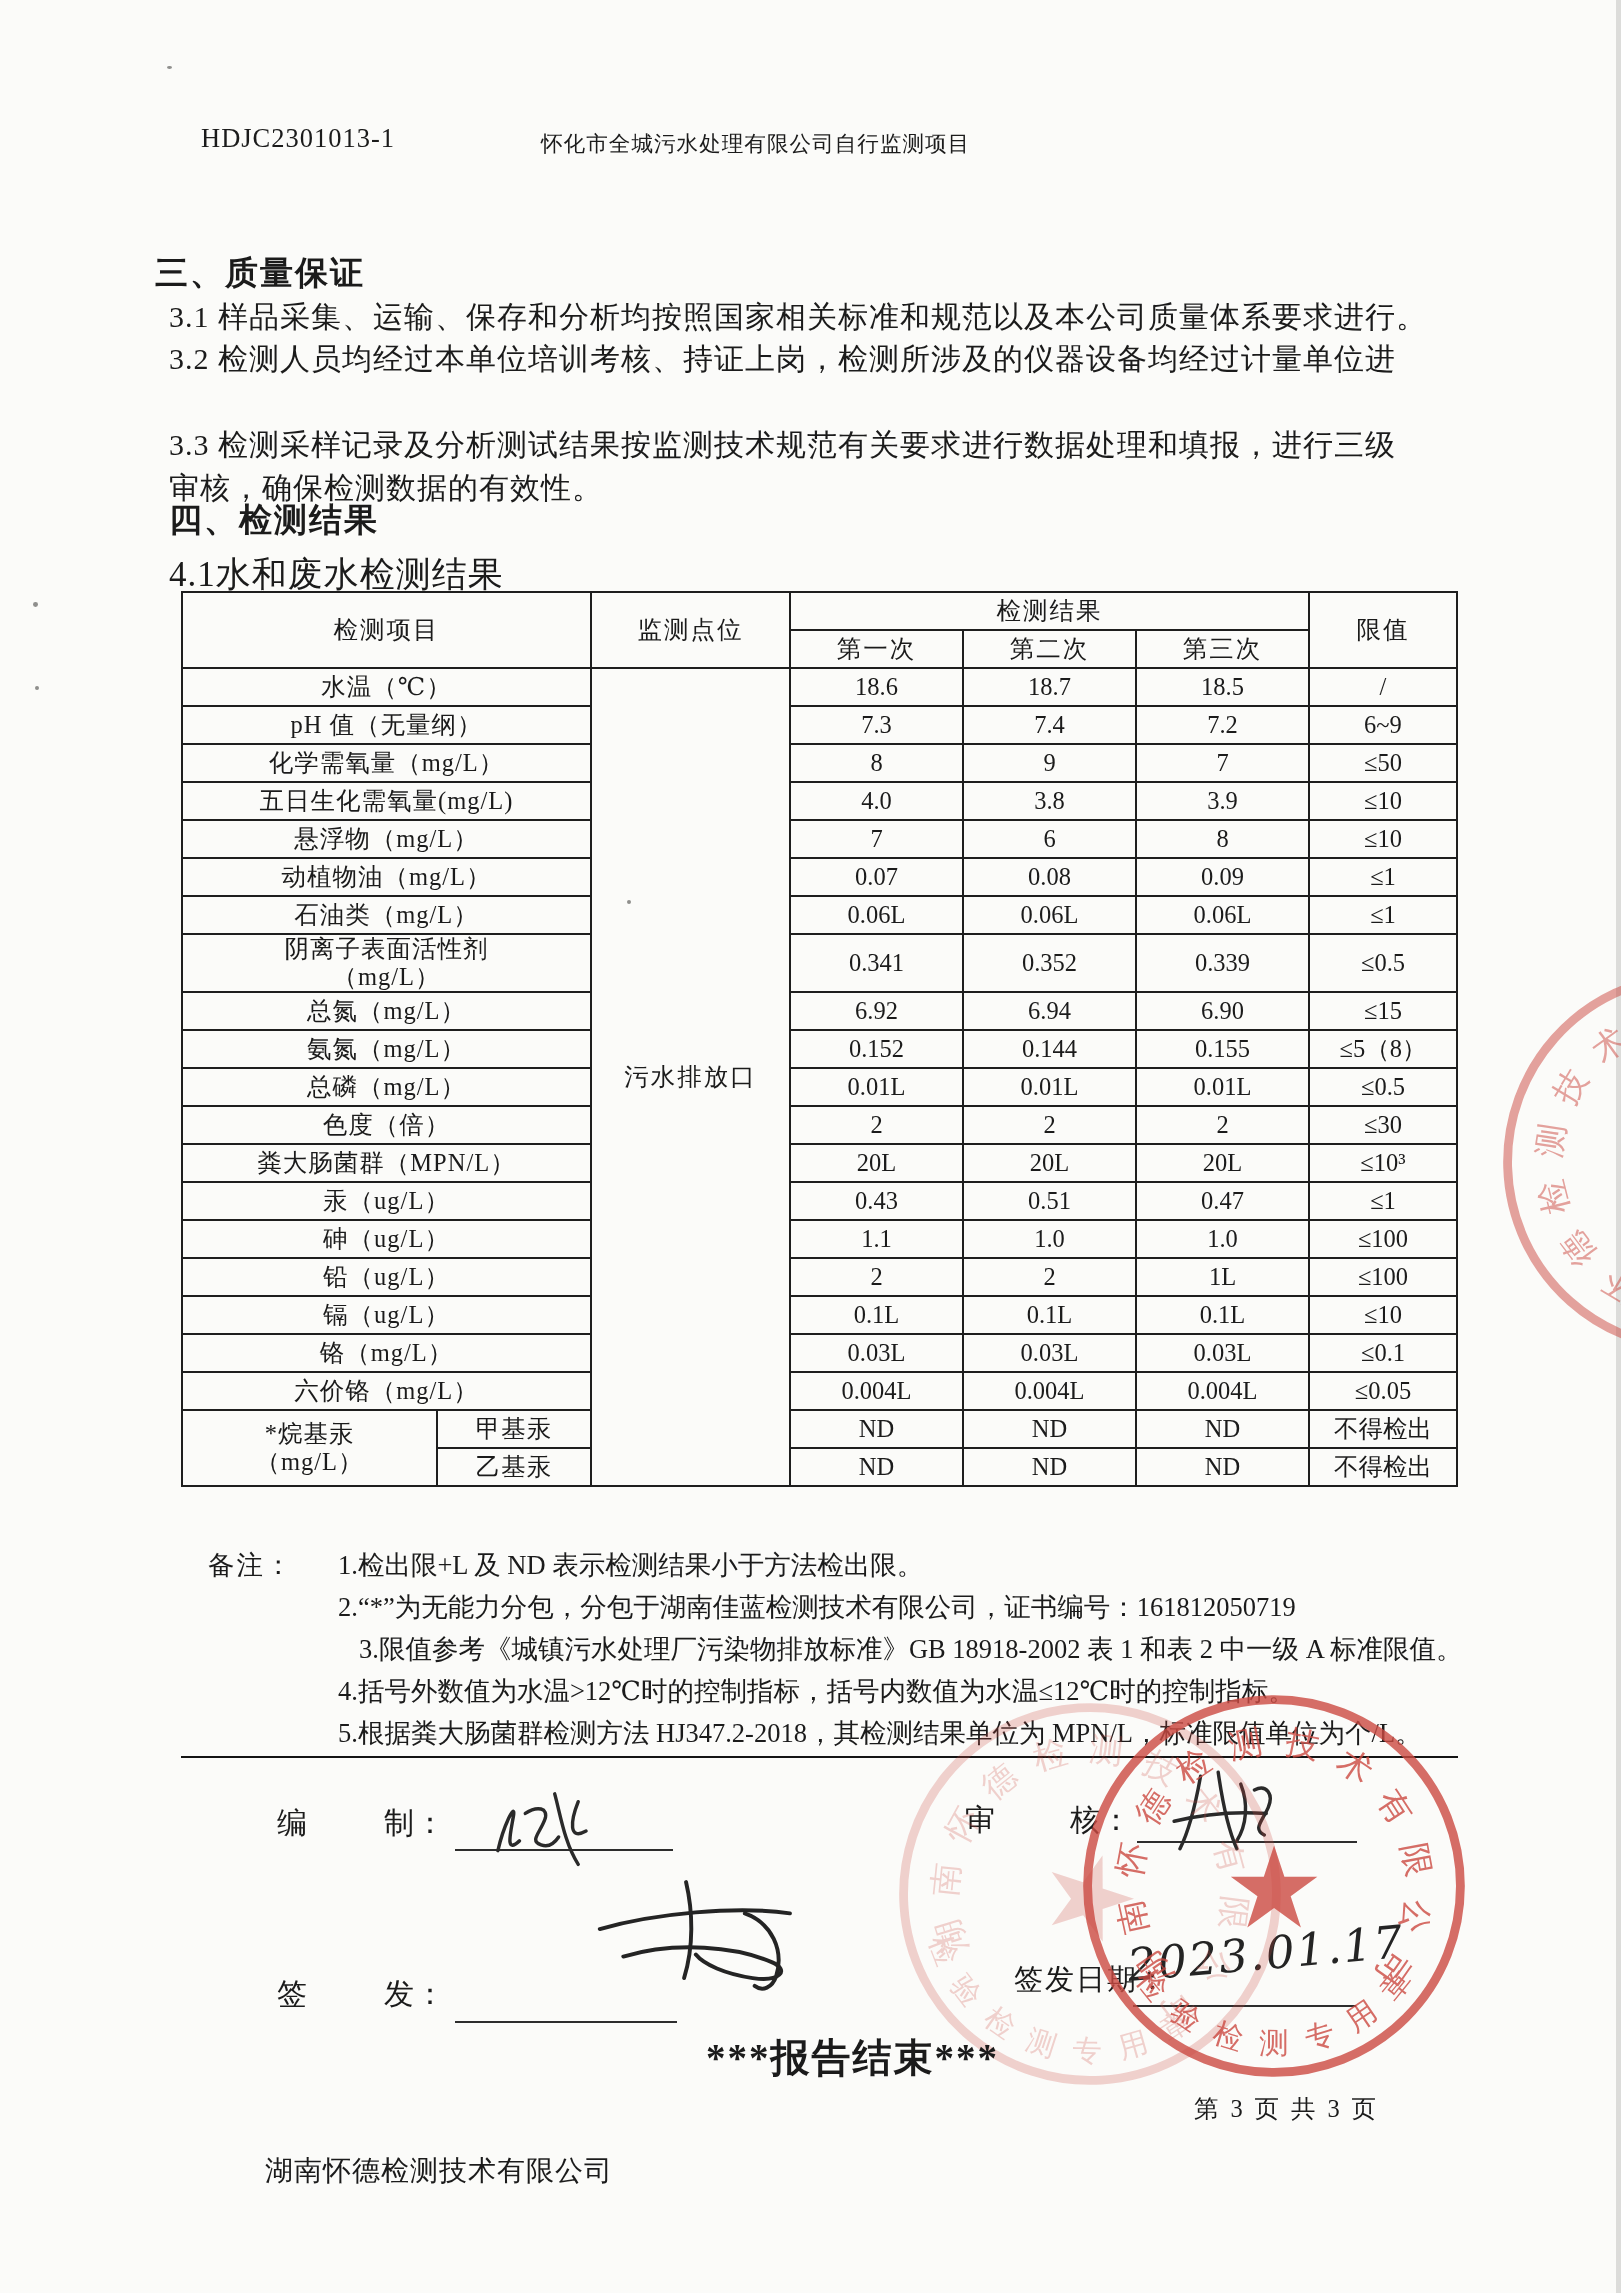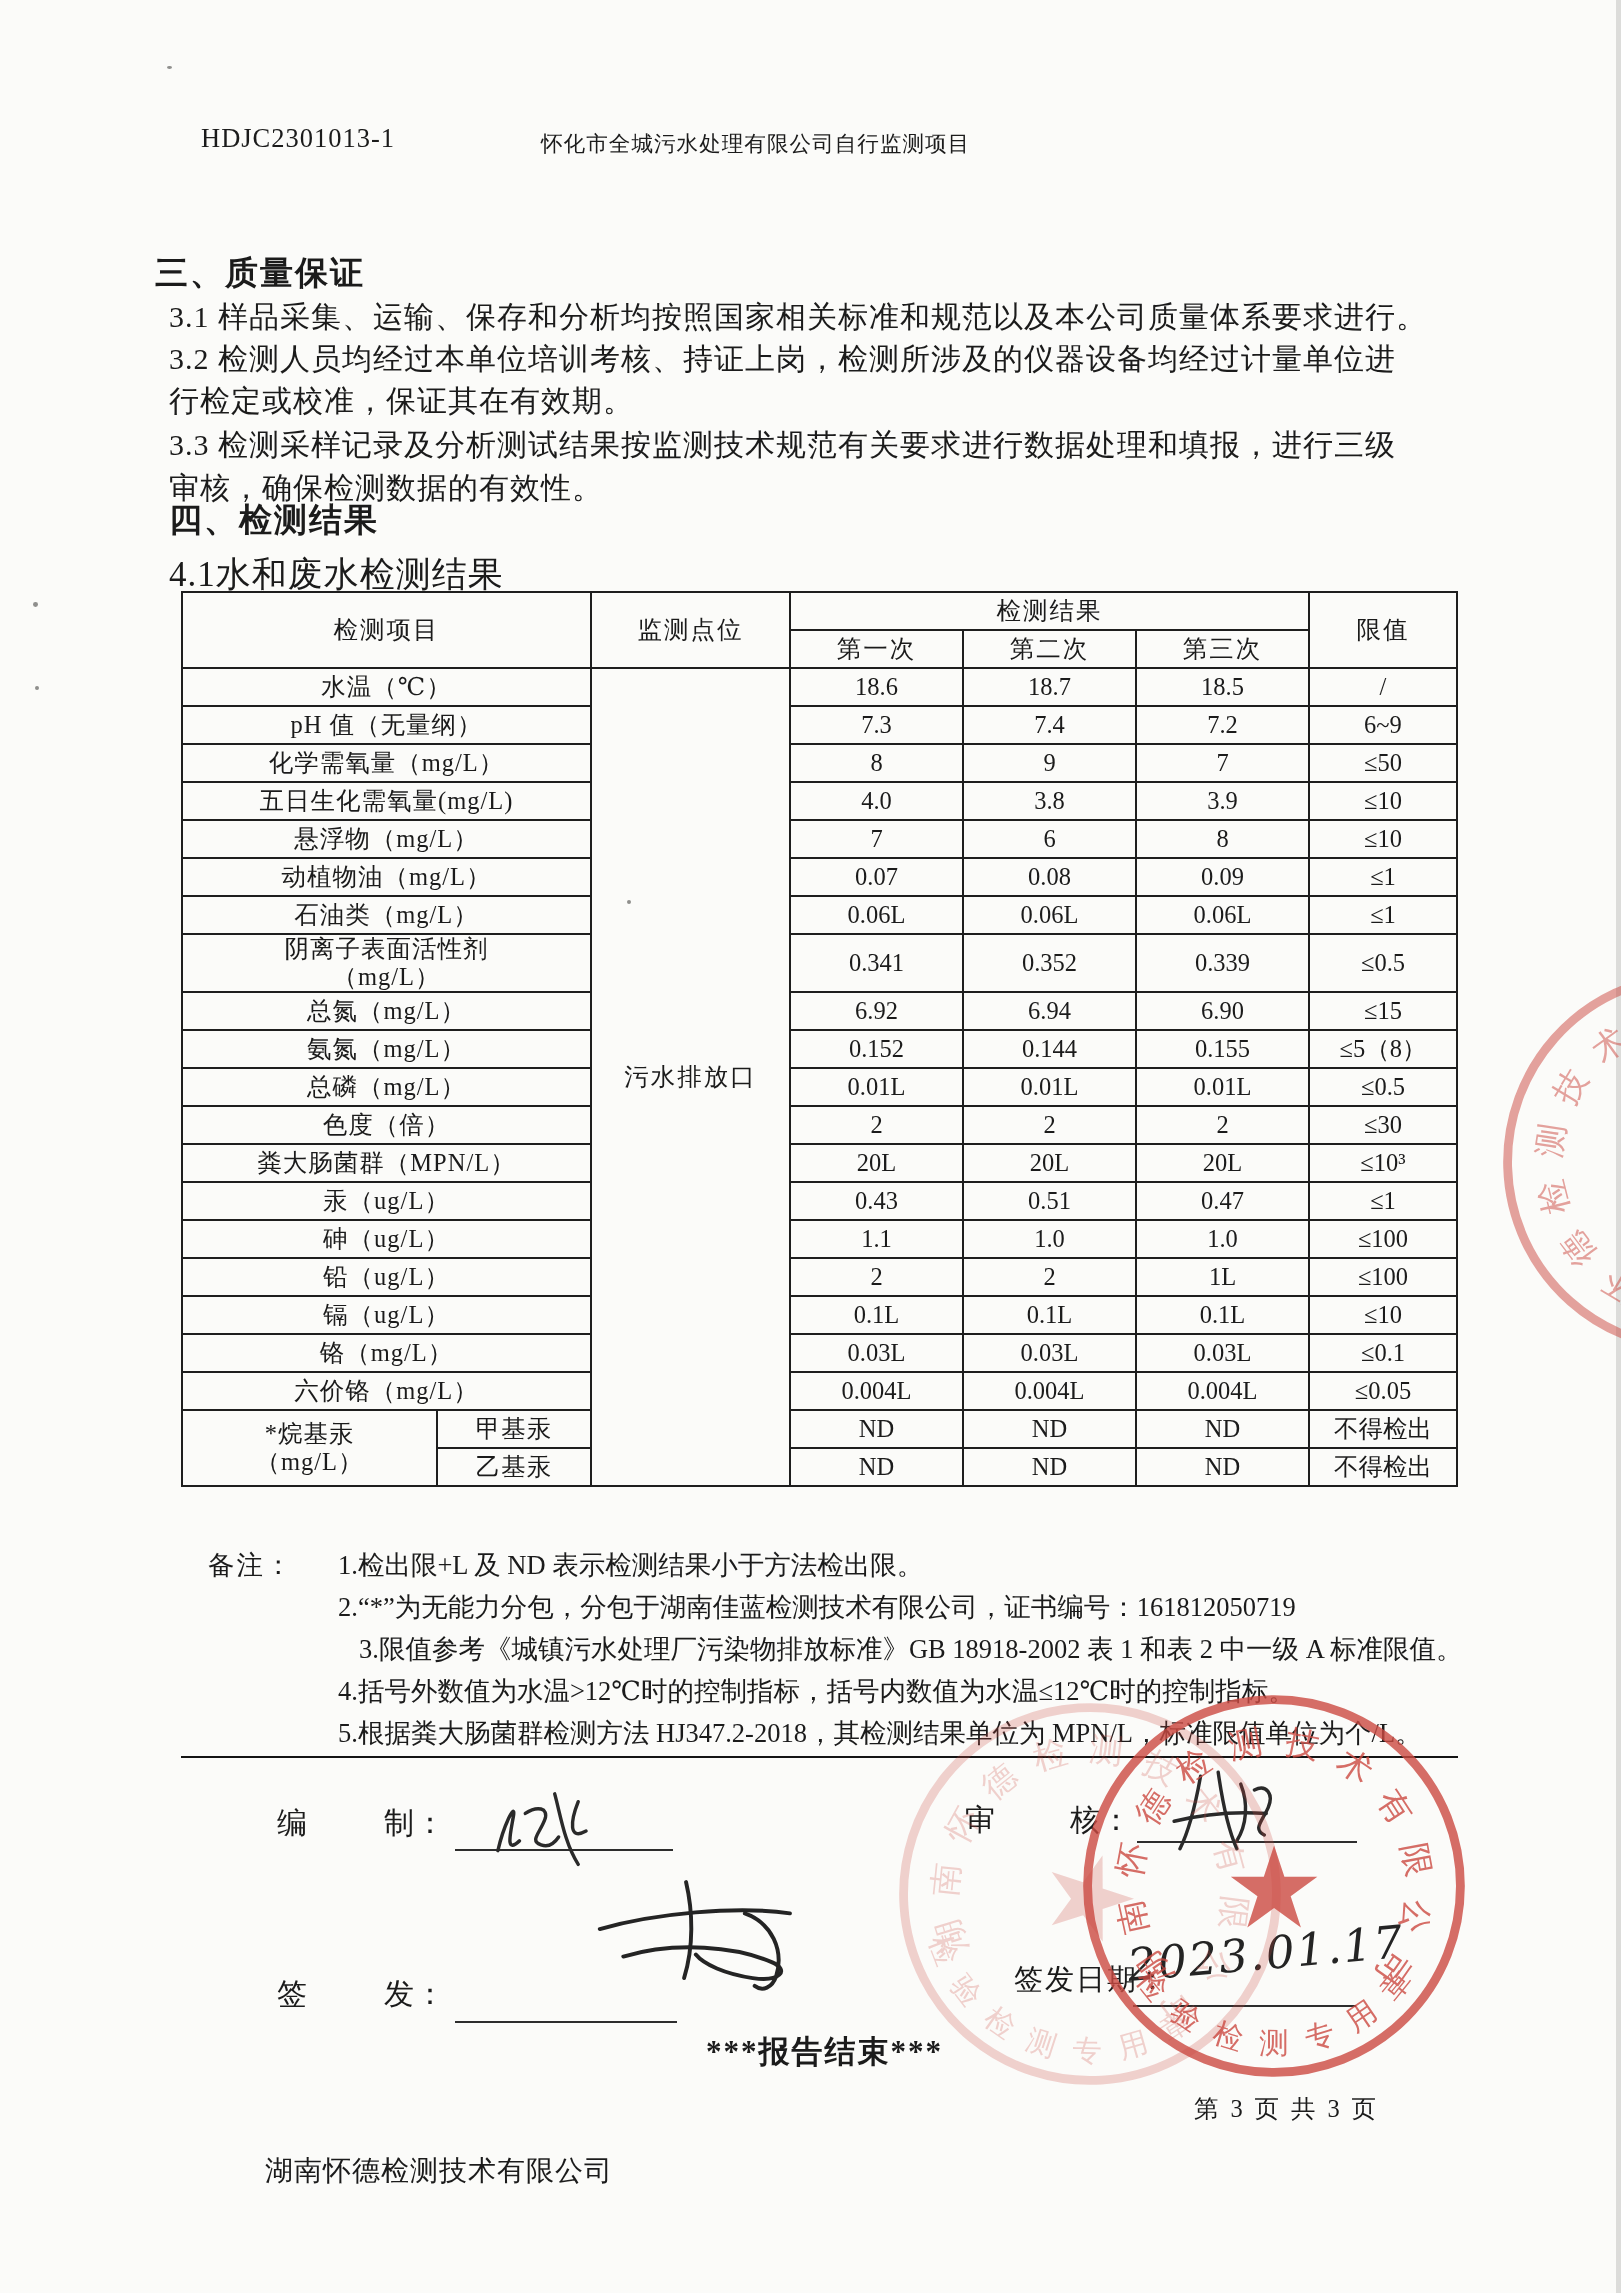--- a/index.html
+++ b/index.html
@@ -22,21 +22,21 @@
   td.val{font-size:25.5px;}
   td.grp{white-space:pre-line;letter-spacing:1px;}
   .notes-label{left:208px;font-size:26.5px;letter-spacing:2px;}
   .note-line{left:338px;font-size:26.5px;}
   .rule{left:181px;top:1756px;width:1277px;height:0;border-top:2.9px solid #141414;position:absolute;}
   .sig-label{display:flex;justify-content:space-between;font-size:30px;letter-spacing:1px;}
   .uline{position:absolute;height:0;border-bottom:2px solid #2d2d2d;}
   .date-label{font-size:29px;letter-spacing:2px;}
   .handwrite-date{left:1127px;top:1927px;font-size:45px;font-style:italic;
                   font-family:"DejaVu Serif",serif;transform:rotate(-5deg);color:#242424;letter-spacing:2px;}
-  .end-mark{left:706px;top:2031px;font-size:31px;font-weight:600;letter-spacing:2px;}
+  .end-mark{left:706px;top:2031px;font-size:39px;font-weight:600;letter-spacing:2px;}
   .foot-company{left:265px;top:2152px;font-size:28px;letter-spacing:1px;}
   .foot-page{left:1194px;top:2092px;font-size:24.5px;letter-spacing:2.9px;}
   .stamp{position:absolute;width:416px;height:416px;color:#cc4a42;}
   .stamp-main{left:1066px;top:1678px;opacity:.8;}
   .stamp-ghost{left:882px;top:1686px;opacity:.24;transform:rotate(18deg);}
   .stamp-edge{left:1486px;top:954px;opacity:.5;transform:rotate(-70deg);}
   .sig-svg{position:absolute;left:0;top:0;pointer-events:none;}
   .speck{position:absolute;background:#8f8f8d;border-radius:50%;}
   .scan-edge{position:absolute;right:0;top:0;width:4.9px;height:2294px;background:#dcdcda;}
 </style>
@@ -50,21 +50,20 @@
   <div class="speck" style="left:35px;top:686px;width:3.9px;height:3.9px;"></div>
   <div class="speck" style="left:627px;top:900px;width:3.9px;height:3.9px;"></div>
   <div class="speck" style="left:167px;top:66px;width:4.9px;height:2.9px;"></div>
 
   <div class="abs hdr-left">HDJC2301013-1</div>
   <div class="abs hdr-right">怀化市全城污水处理有限公司自行监测项目</div>
 
   <div class="abs sec-title" style="left:155px;top:251px;">三、质量保证</div>
   <div class="abs bodyline" style="top:297px;">3.1  样品采集、运输、保存和分析均按照国家相关标准和规范以及本公司质量体系要求进行。</div>
   <div class="abs bodyline" style="top:339px;">3.2  检测人员均经过本单位培训考核、持证上岗，检测所涉及的仪器设备均经过计量单位进</div>
-  <div class="abs bodyline" style="top:381px;">行检定或校准，保证其在有效期。</div>
   <div class="abs bodyline" style="top:425px;text-align:center;">3.3  检测采样记录及分析测试结果按监测技术规范有关要求进行数据处理和填报，进行三级</div>
   <div class="abs bodyline" style="top:468px;">审核，确保检测数据的有效性。</div>
 
   <div class="abs sec-title" style="left:169px;top:498px;">四、检测结果</div>
   <div class="abs sub-title" style="top:551px;">4.1水和废水检测结果</div>
 
   <table class="report">
     <colgroup>
       <col style="width:255px">
         <col style="width:154px">

